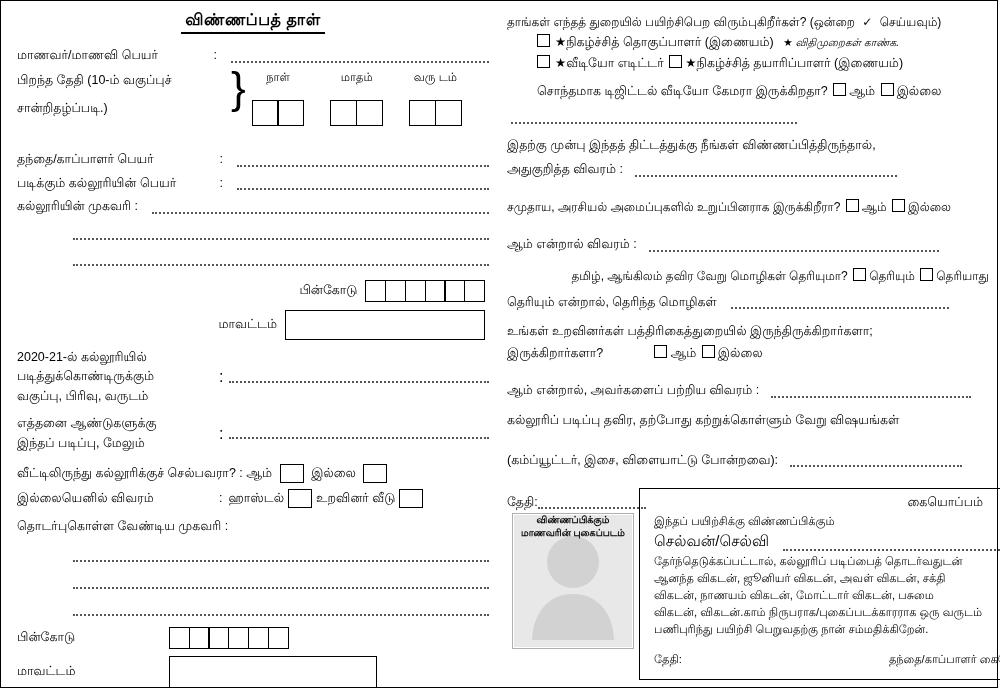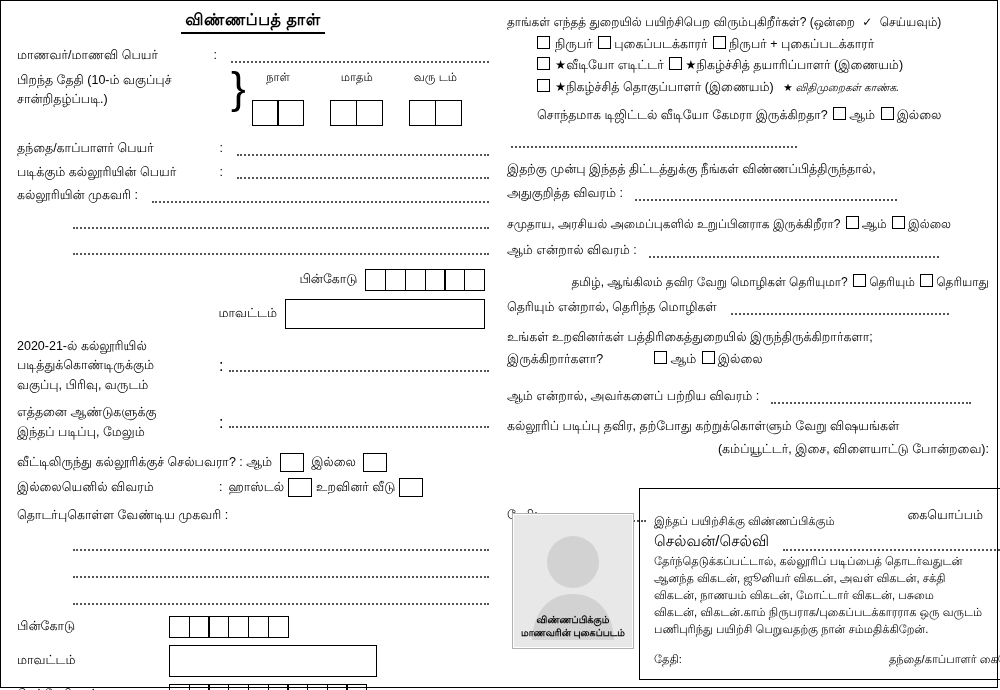--- a/index.html
+++ b/index.html
@@ -105,21 +105,21 @@
   
   .photo{
     position:absolute;
     left:511px;top:512px;
     width:122px;height:136px;
     background:#e8e8e8;
     border:1px solid #b0b0b0;
     box-shadow:0 0 0 1px #fff inset;
     box-sizing:border-box;
     display:flex;flex-direction:column;
-    align-items:center;justify-content:flex-end;
+    align-items:center;
     padding-bottom:8px;
   }
   .avatar{
     position:absolute;left:0;right:0;top:14px;
     height:108px;
     display:flex;align-items:flex-start;justify-content:center;
   }
   .photocap{
     position:relative;z-index:2;
     font-size:9.5px;font-weight:bold;text-align:center;line-height:1.35;
@@ -154,21 +154,21 @@
 
     <div class="row" style="margin-top:10px;">
       <span class="lbl">மாணவர்/மாணவி  பெயர்</span>
       <span class="colon" style="margin-left:auto;width:auto;padding:0 6px 0 10px;">:</span>
       <span class="dots" style="max-width:258px;"></span>
     </div>
 
     <div style="display:flex;align-items:flex-start;margin-top:6px;">
       <div style="width:210px;">
         <div class="txt">பிறந்த தேதி (10-ம் வகுப்புச்</div>
-        <div class="txt" style="">சான்றிதழ்ப்படி.)</div>
+        <div class="txt" style="margin-top:9px;">சான்றிதழ்ப்படி.)</div>
       </div>
       <div class="brace">}</div>
       <div class="dob">
         <div class="dobgrp">
           <div class="cap">நாள்</div>
           <div class="dobcells">
             <div class="cell"></div>
             <div class="cell"></div>
           </div>
         </div>
@@ -182,21 +182,21 @@
         <div class="dobgrp">
           <div class="cap">வரு டம்</div>
           <div class="dobcells">
             <div class="cell"></div>
             <div class="cell"></div>
           </div>
         </div>
       </div>
     </div>
 
-    <div class="row" style="margin-top:13px;">
+    <div class="row" style="margin-top:24px;">
       <span class="lbl">தந்தை/காப்பாளர்  பெயர்</span>
       <span style="margin-left:auto;padding:0 6px 0 10px;">:</span>
       <span class="dots" style="max-width:252px;"></span>
     </div>
 
     <div class="row" style="margin-top:5px;">
       <span class="lbl">படிக்கும் கல்லூரியின்  பெயர்</span>
       <span style="margin-left:auto;padding:0 6px 0 10px;">:</span>
       <span class="dots" style="max-width:252px;"></span>
     </div>
@@ -313,58 +313,53 @@
   </div>
 
   <div class="col col-right">
 
     <div class="txt" style="margin-top:6px;white-space:nowrap;font-size:12px;">
       <span>தாங்கள்  எந்தத்  துறையில்  பயிற்சிபெற  விரும்புகிறீர்கள்? (ஒன்றை</span>
       <span style="margin:0 4px;">✓</span>
       <span>செய்யவும்)</span>
     </div>
 
-    <div class="cbline indent" style="line-height:1.75;margin-top:2px;">
-      <span class="cb"></span><span>நிருபர்</span>
-      <span class="cb tight"></span><span>புகைப்படக்காரர்</span>
-      <span class="cb tight"></span><span>நிருபர் + புகைப்படக்காரர்</span>
+
+    <div class="cbline indent" style="line-height:1.75;">
+      <span class="cb"></span><span>★நிகழ்ச்சித்  தொகுப்பாளர் (இணையம்)</span>
+      <span class="ital" style="margin-left:6px;">★ விதிமுறைகள் காண்க.</span>
     </div>
 
     <div class="cbline indent" style="line-height:1.75;">
       <span class="cb"></span><span>★வீடியோ எடிட்டர்</span>
       <span class="cb tight"></span><span>★நிகழ்ச்சித் தயாரிப்பாளர் (இணையம்)</span>
-    </div>
-
-    <div class="cbline indent" style="line-height:1.75;">
-      <span class="cb"></span><span>★நிகழ்ச்சித்  தொகுப்பாளர் (இணையம்)</span>
-      <span class="ital" style="margin-left:6px;">★ விதிமுறைகள் காண்க.</span>
     </div>
 
     <div class="cbline indent" style="margin-top:5px;">
       <span>சொந்தமாக டிஜிட்டல் வீடியோ கேமரா இருக்கிறதா?</span>
       <span class="cb tight"></span><span>ஆம்</span>
       <span class="cb tight"></span><span>இல்லை</span>
     </div>
 
     <div class="row" style="margin-top:7px;">
       <span class="dots" style="margin-left:4px;max-width:286px;"></span>
     </div>
 
     <div class="txt" style="margin-top:10px;">இதற்கு முன்பு இந்தத் திட்டத்துக்கு நீங்கள் விண்ணப்பித்திருந்தால்,</div>
     <div class="row" style="margin-top:5px;">
       <span class="lbl">அதுகுறித்த விவரம் :</span>
       <span class="dots" style="margin-left:4px;max-width:262px;"></span>
     </div>
 
-    <div class="cbline" style="margin-top:10px;font-size:12px;">
+    <div class="cbline" style="margin-top:17px;font-size:12px;">
       <span>சமுதாய, அரசியல் அமைப்புகளில் உறுப்பினராக இருக்கிறீரா?</span>
       <span class="cb tight"></span><span>ஆம்</span>
       <span class="cb tight"></span><span>இல்லை</span>
     </div>
-    <div class="row" style="margin-top:5px;">
+    <div class="row" style="margin-top:16px;">
       <span class="lbl">ஆம் என்றால் விவரம் :</span>
       <span class="dots" style="margin-left:4px;max-width:290px;"></span>
     </div>
 
     <div class="cbline" style="margin-top:11px;font-size:12px;text-align:right;">
       <span>தமிழ், ஆங்கிலம் தவிர வேறு மொழிகள் தெரியுமா?</span>
       <span class="cb tight"></span><span>தெரியும்</span>
       <span class="cb tight"></span><span>தெரியாது</span>
     </div>
     <div class="row" style="margin-top:5px;">
@@ -377,21 +372,21 @@
       <span style="display:inline-block;width:142px;">இருக்கிறார்களா?</span>
       <span class="cb tight"></span><span>ஆம்</span>
       <span class="cb tight"></span><span>இல்லை</span>
     </div>
     <div class="row" style="margin-top:16px;">
       <span class="lbl">ஆம் என்றால், அவர்களைப் பற்றிய விவரம் :</span>
       <span class="dots" style="margin-left:4px;max-width:200px;"></span>
     </div>
 
     <div class="txt" style="margin-top:11px;">கல்லூரிப் படிப்பு தவிர, தற்போது கற்றுக்கொள்ளும் வேறு விஷயங்கள்</div>
-    <div class="row" style="margin-top:4px;flex-direction:column;">
+    <div class="row" style="margin-top:20px;">
       <span class="lbl">(கம்ப்யூட்டர், இசை, விளையாட்டு போன்றவை):</span>
       <span class="dots" style="margin-left:4px;max-width:172px;"></span>
     </div>
 
     <div class="datesign" style="margin-top:26px;padding-right:6px;">
       <span style="display:flex;align-items:flex-end;">
         <span>தேதி:</span>
         <span class="dots" style="width:108px;"></span>
       </span>
       <span>கையொப்பம்</span>

